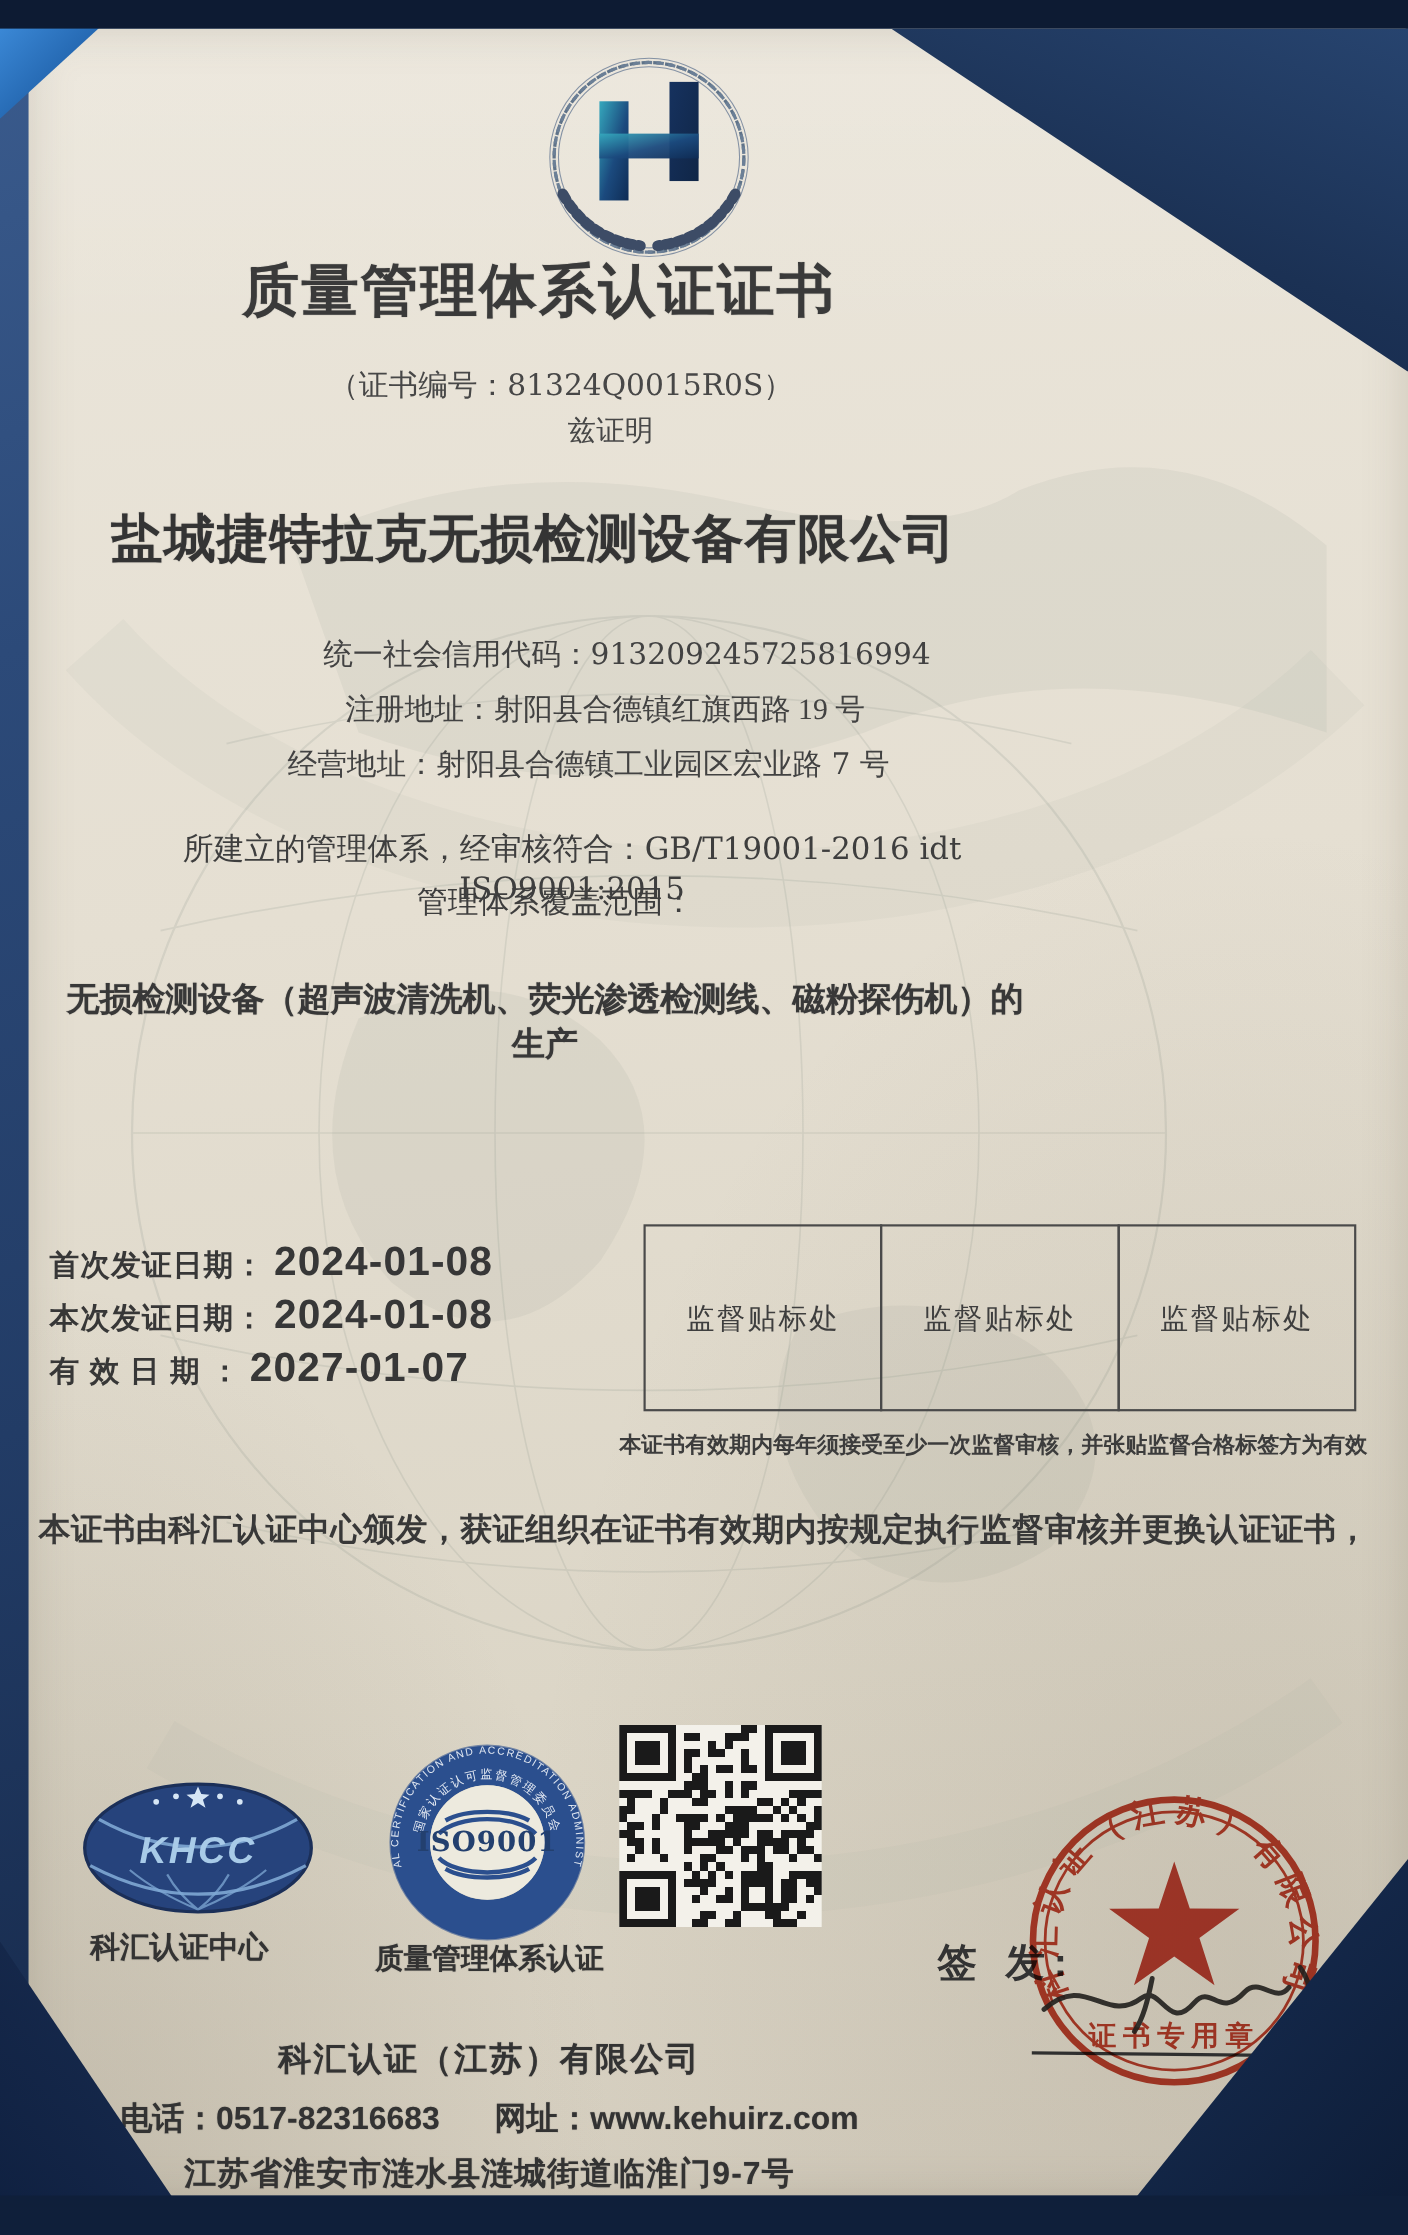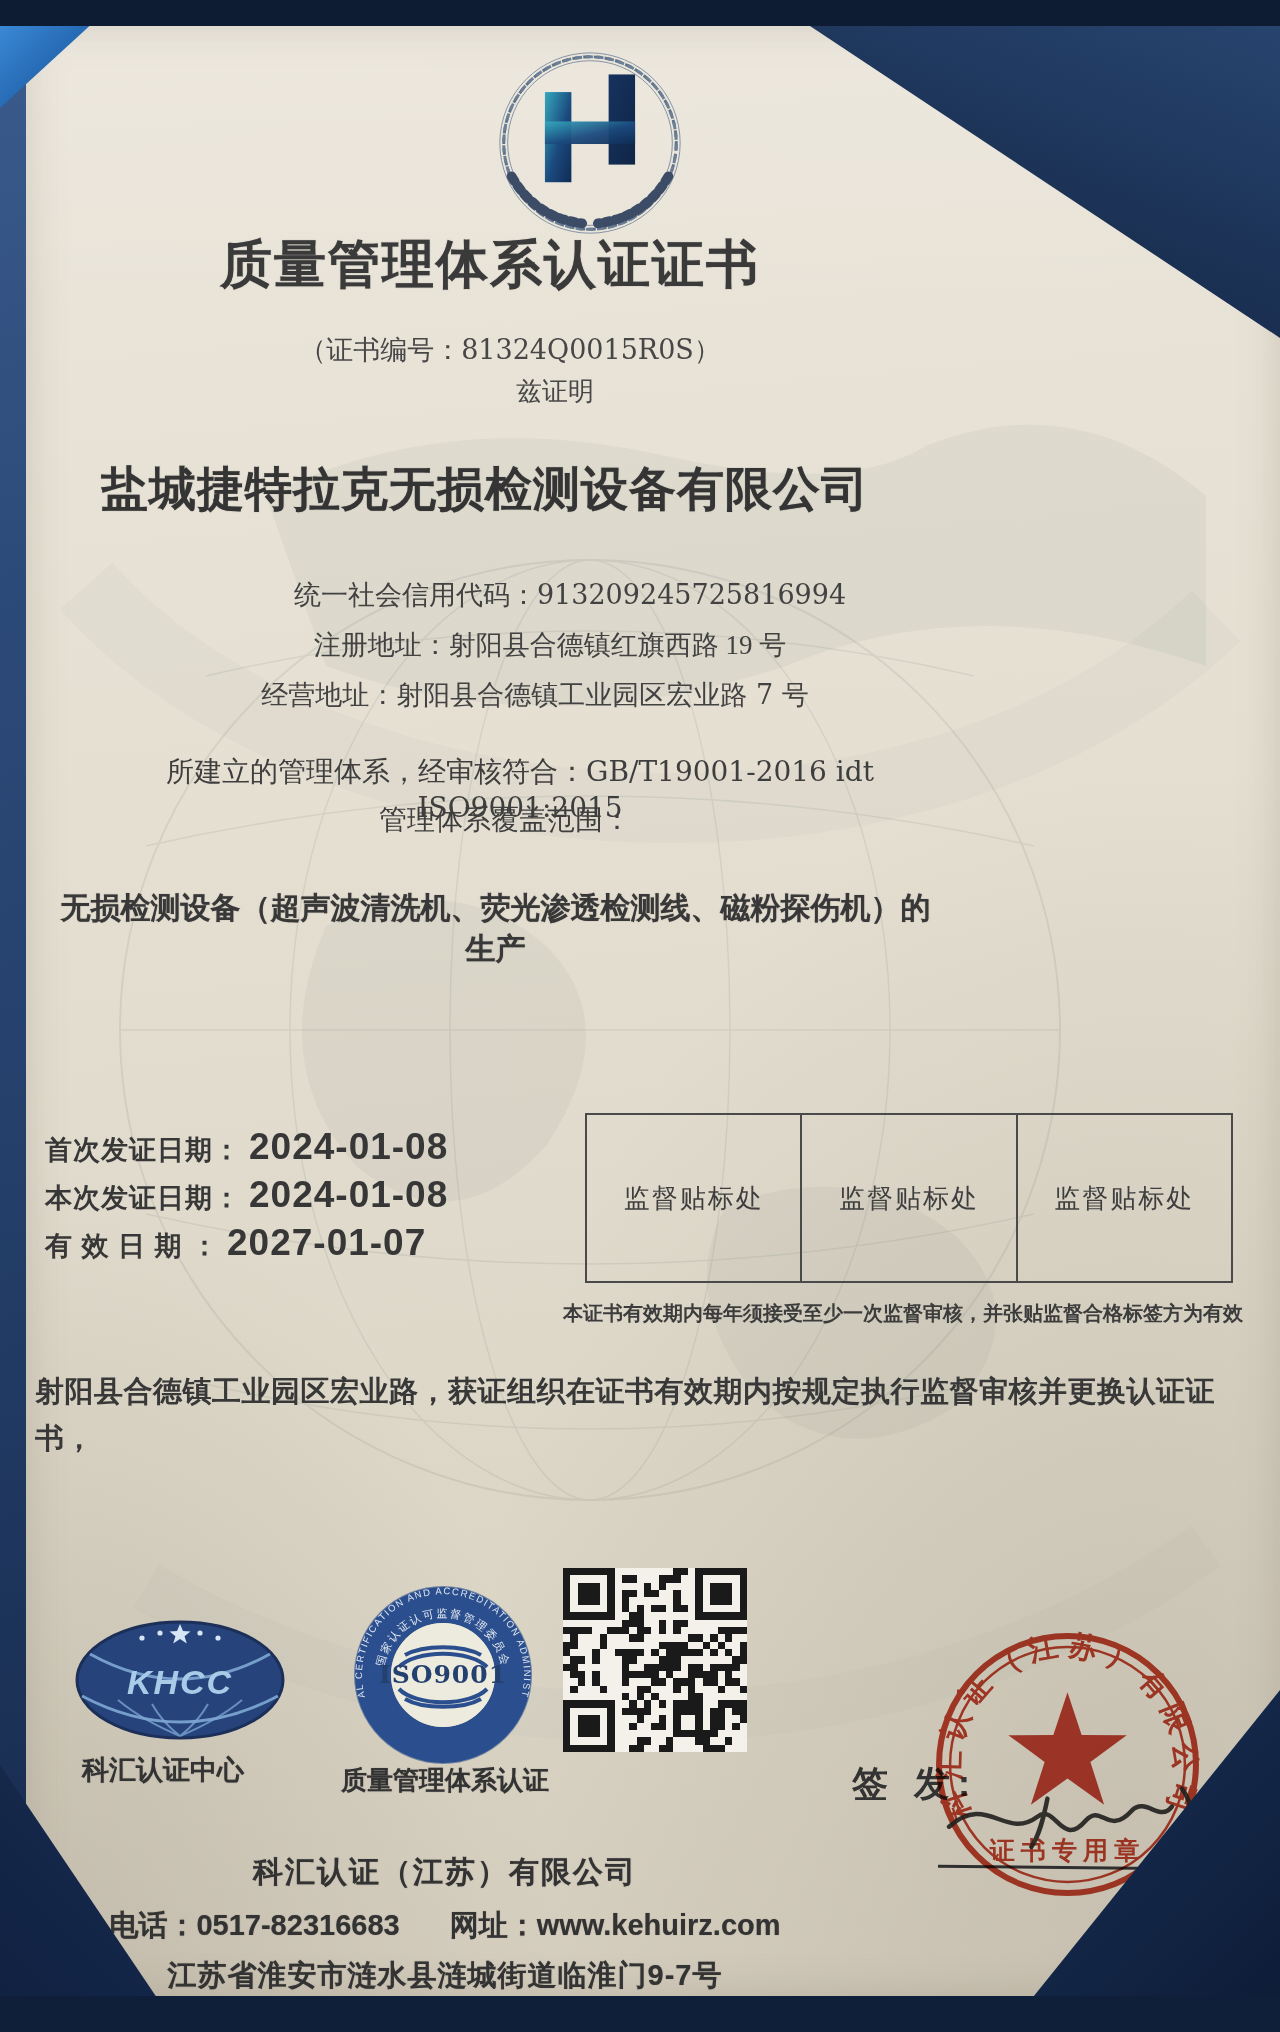--- a/index.html
+++ b/index.html
@@ -147,21 +147,21 @@
       </div>
 
       <div class="abs sticker">
         <div class="cell">监督贴标处</div>
         <div class="cell">监督贴标处</div>
         <div class="cell">监督贴标处</div>
       </div>
       <div class="abs tnote cjk-hei">本证书有效期内每年须接受至少一次监督审核，并张贴监督合格标签方为有效</div>
 
       <div class="abs statement cjk-hei">
-        <div>射阳县合德镇工业园区宏业路，获证组织在证书有效期内按规定执行监督审核并更换认证证书，</div>
+        <div>本证书由科汇认证中心颁发，获证组织在证书有效期内按规定执行监督审核并更换认证证书，</div>
       </div>
 
       <svg class="abs" style="left:62px;top:1608px;" width="236" height="150" viewBox="0 0 236 150">
         <ellipse cx="118" cy="72" rx="103" ry="58" fill="#26437c" stroke="#1b2f58" stroke-width="3"></ellipse>
         <path d="M 28,46 Q 118,96 208,46" stroke="#7fa8d4" stroke-width="3" fill="none" opacity="0.9"></path>
         <path d="M 20,88 Q 118,140 216,88" stroke="#7fa8d4" stroke-width="3" fill="none" opacity="0.9"></path>
         <g stroke="#7fa8d4" stroke-width="2" opacity="0.75">
           <path d="M 118,128 Q 80,112 56,92 M 118,128 Q 100,114 90,96 M 118,128 Q 136,114 146,96 M 118,128 Q 156,112 180,92" fill="none"></path>
         </g>
         <g fill="#d6e6f5">

